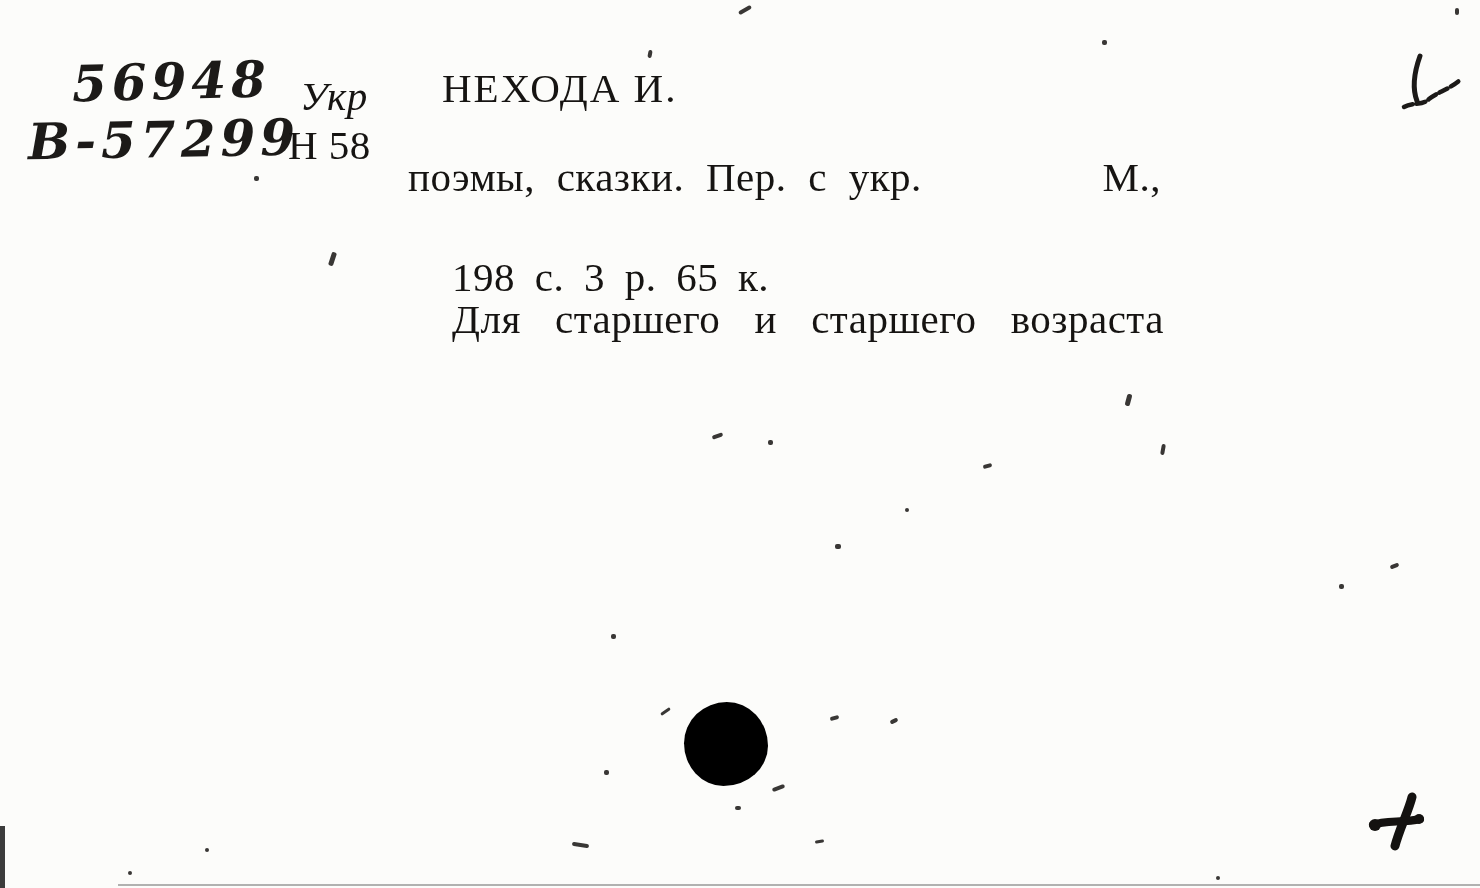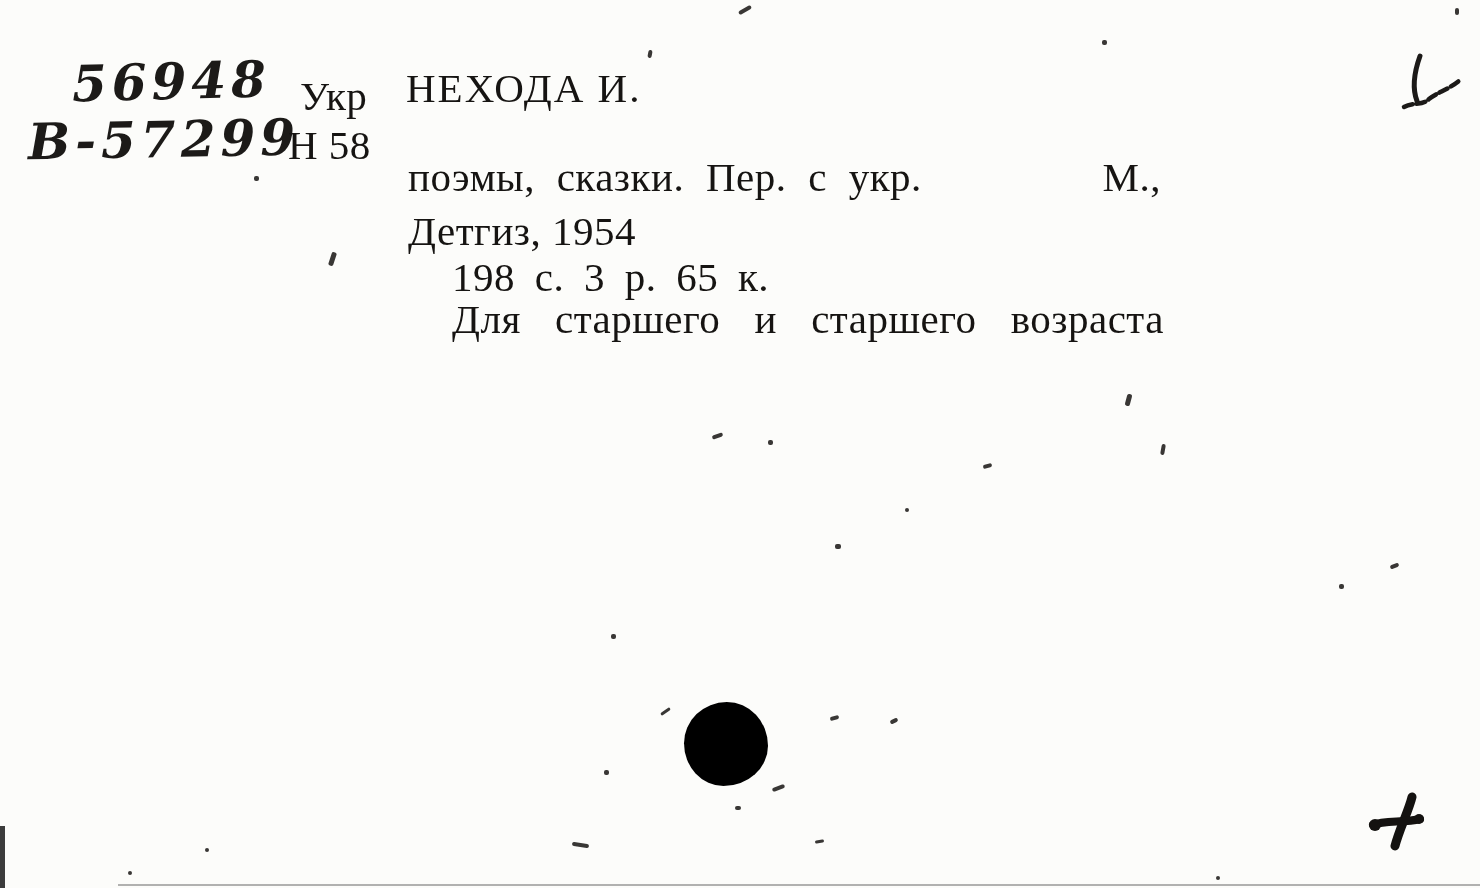--- a/index.html
+++ b/index.html
@@ -23,21 +23,21 @@
     line-height:1.12;
     color:var(--ink);
     letter-spacing:0.5px;
     white-space:nowrap;
   }
   .just{
     white-space:normal;
     text-align:justify;
     text-align-last:justify;
   }
-  .author-heading{letter-spacing:2px;}
+  .author-heading{letter-spacing:2px;margin-left:36px;}
   .sub-line{display:flex;justify-content:space-between;}
   .sub-left{word-spacing:11px;}
   .collation-line{word-spacing:9px;text-align:center;}
   .audience-line{word-spacing:4px;}
   
   .handwritten{
     position:absolute;
     font-family:"DejaVu Serif", serif;
     font-style:italic;
     font-weight:bold;
@@ -64,31 +64,30 @@
   .edge-bottom{position:absolute;left:118px;top:884px;width:1362px;height:2px;background:#666;opacity:.5;}
 </style>
 </head>
 <body>
 
 <div class="card">
 
   <div class="handwritten acc1">56948</div>
   <div class="handwritten acc2">В-57299</div>
 
-  <div class="printed" style="left:300px;top:74px;">Укр</div>
+  <div class="printed" style="left:300px;top:74px;font-style:italic;">Укр</div>
   <div class="printed author-heading" style="left:406px;top:66px;">НЕХОДА И.</div>
   <div class="printed" style="left:288px;top:123px;">Н 58</div>
 
 
   <div class="printed sub-line" style="left:408px;top:155px;width:753px;">
     <span class="sub-left">поэмы, сказки. Пер. с укр.</span>
     <span>М.,</span>
   </div>
 
-  <div class="printed" style="left:408px;top:209px;">Детгиз, 1954</div>
 
   <div class="printed collation-line" style="left:452px;top:255px;">198 с. 3 р. 65 к.</div>
 
   <div class="printed just audience-line" style="left:452px;top:297px;width:712px;">Для старшего и старшего возраста</div>
 
   <div class="punch-hole"></div>
 
   <svg class="mark mark-topright" width="74" height="70" viewBox="0 0 74 70">
     <path d="M 22 6 C 17 20 14 38 19 51" fill="none" stroke="#1c1a18" stroke-width="5" stroke-linecap="round"></path>
     <path d="M 6 57 C 15 52 24 56 31 49 C 40 42 50 40 62 30" fill="none" stroke="#1c1a18" stroke-width="4.5" stroke-linecap="round" stroke-dasharray="9 4"></path>

